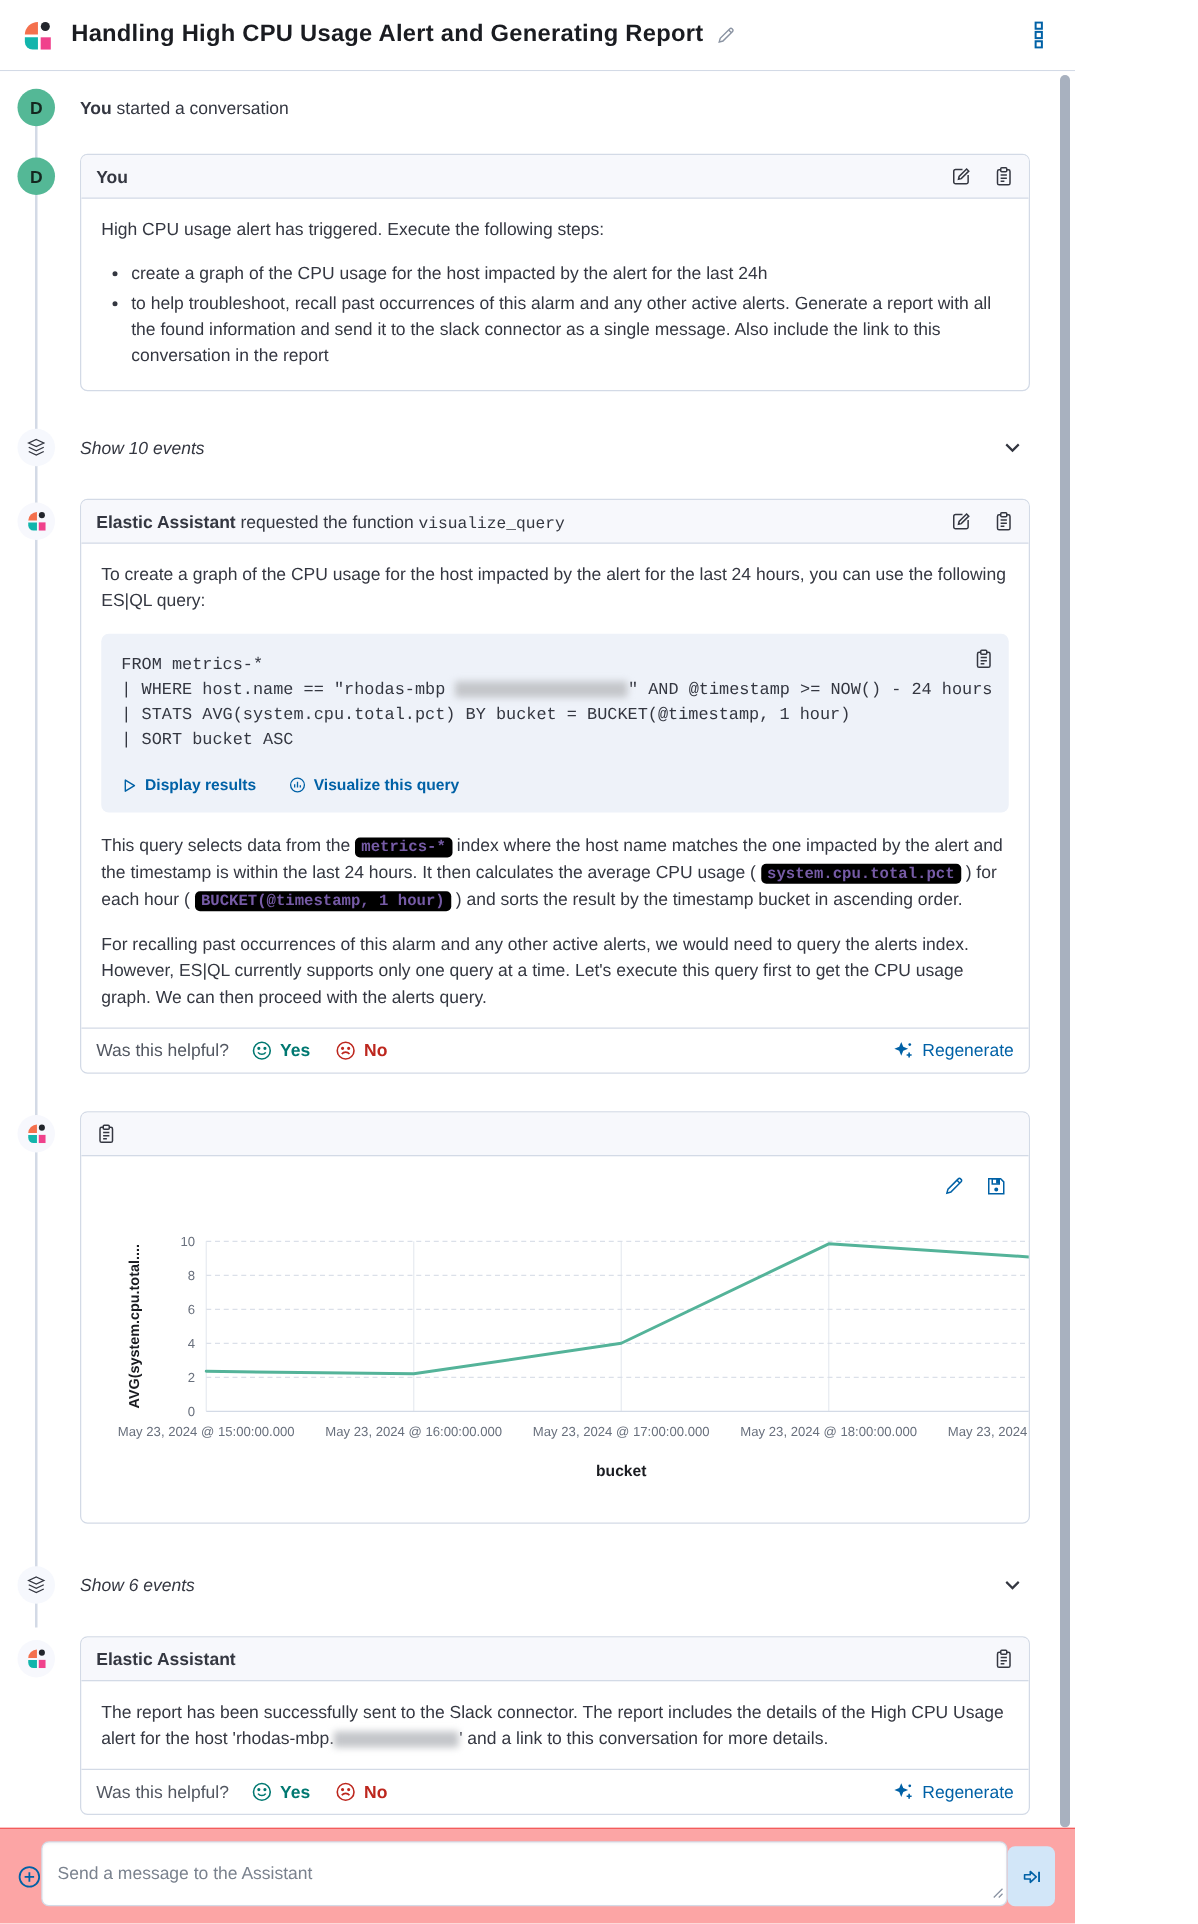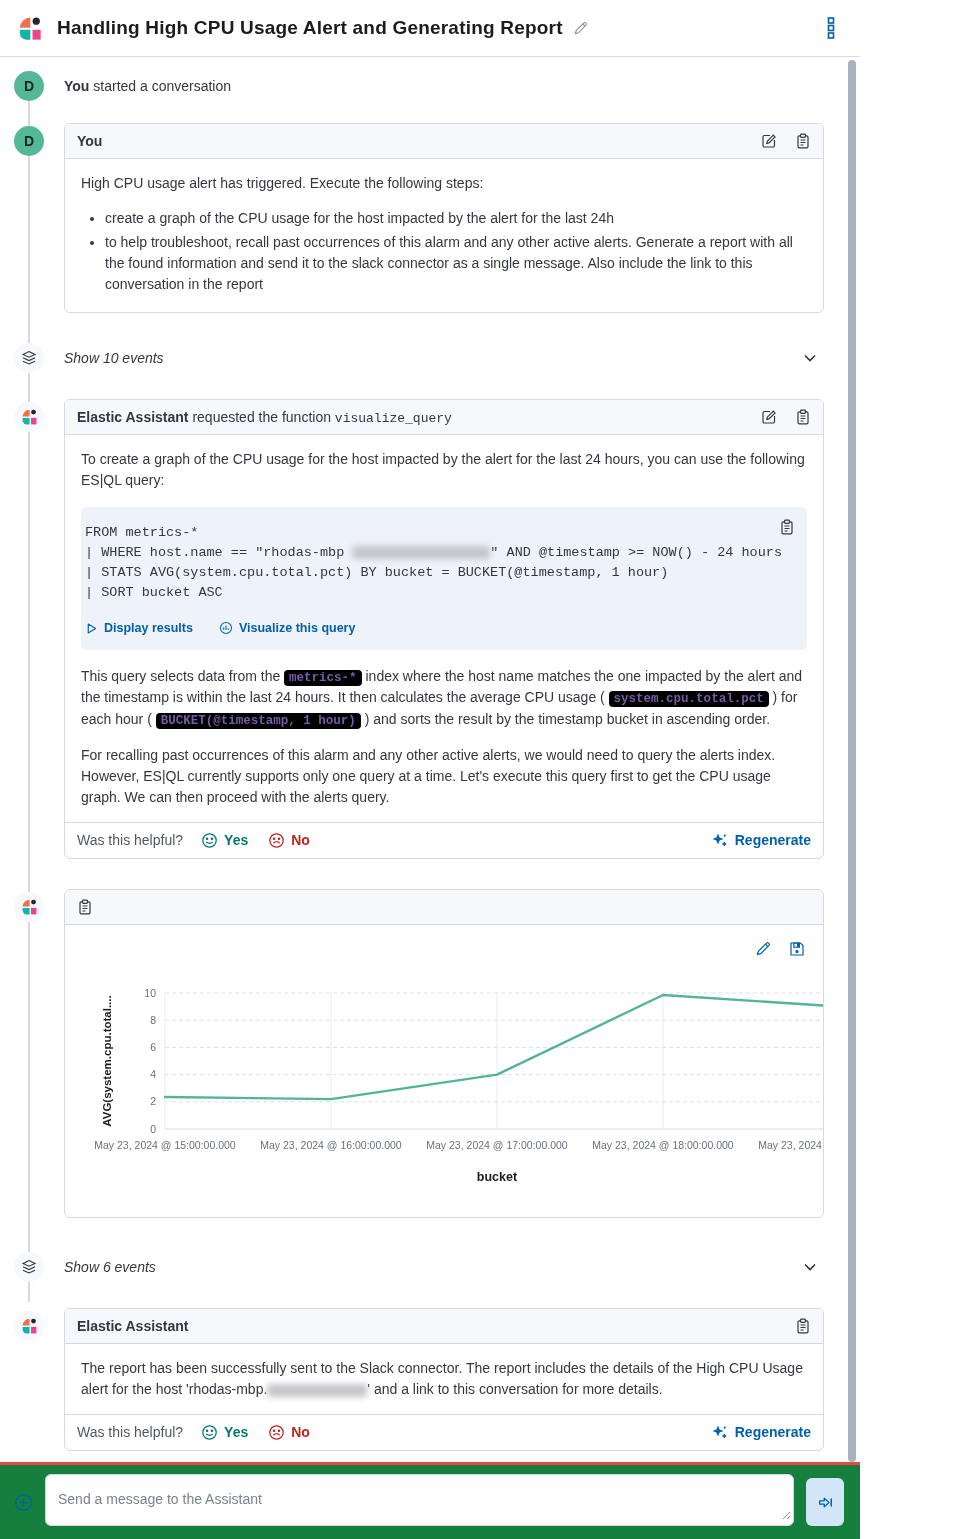--- a/index.html
+++ b/index.html
@@ -42,45 +42,45 @@
   .card-body ul { margin:14px 0 2px 24px; }
   .card-body li { margin-bottom:3px; }
 
   .row-card { margin-bottom:30px; }
 
   .event-row { height:30px; display:flex; align-items:center; margin-bottom:26px; font-size:14px; }
   .event-row .evt-label { font-style:italic; flex:1; }
   .event-row .chev { color:#343741; display:inline-flex; margin-right:6px; cursor:pointer; }
 
   
-  .code-block { background:#eef2f9; border-radius:6px; padding:16px 4px 12px; margin:16px 0 16px; position:relative; }
+  .code-block { background:#eef2f9; border-radius:6px; padding:16px 16px 12px; margin:16px 0 16px; position:relative; }
   .code-block .copy-ic { position:absolute; right:12px; top:12px; color:#343741; cursor:pointer; }
   .code-line { font-family:"Liberation Mono", monospace; font-size:13.5px; line-height:1.48; white-space:pre; color:#343741; }
   .code-actions { display:flex; gap:26px; margin-top:16px; }
   .code-action { display:inline-flex; align-items:center; gap:6px; color:#0061a6; font-size:12.5px; font-weight:bold; cursor:pointer; }
 
   .inline-code { font-family:"Liberation Mono", monospace; font-size:12.5px; font-weight:bold; color:#765ba6; background:#000000; border-radius:4px; padding:1px 5px; }
   .redacted { display:inline-block; height:13px; background:#c4c6ca; filter:blur(3px); border-radius:2px; vertical-align:middle; }
 
   .card-foot { border-top:1px solid #d3dae6; padding:8px 12px; display:flex; align-items:center; font-size:14px; min-height:36px; }
   .helpful-q { color:#525761; margin-right:18px; }
   .vote { display:inline-flex; align-items:center; gap:6px; font-weight:bold; cursor:pointer; margin-right:20px; }
   .vote.yes { color:#007871; }
   .vote.no { color:#bd271e; }
   .card-foot .spacer { flex:1; }
-  .regen { display:inline-flex; align-items:center; gap:7px; color:#0061a6; font-weight:bold; cursor:pointer; }
+  .regen { display:inline-flex; align-items:center; gap:7px; color:#0061a6; font-weight:normal; cursor:pointer; }
 
   
   .chart-body { padding:10px 16px 18px; position:relative; }
   .chart-tools { display:flex; justify-content:flex-end; gap:18px; color:#0061a6; padding:6px 2px 0 0; }
   .chart-tools .ic { display:inline-flex; cursor:pointer; }
   .chart-mount { margin-top:22px; }
 
   
-  .composer { flex:0 0 77px; background:#15803d; border-top:3px solid #ef4444; display:flex; align-items:center; padding:0 16px 0 14px; gap:12px; }
+  .composer { flex:0 0 77px; background:#fca5a5; border-top:1px solid #ef4444; display:flex; align-items:center; padding:0 16px 0 14px; }
   .plus-btn { color:#0061a6; display:inline-flex; cursor:pointer; flex:0 0 auto; }
   .input-wrap { flex:1; position:relative; }
   .composer textarea { width:100%; height:52px; resize:none; border:1px solid #d3dae6; border-radius:6px; background:#fff; padding:16px 12px; font-family:"Liberation Sans", sans-serif; font-size:14px; color:#343741; outline:none; box-shadow:inset 0 1px 2px rgba(100,110,130,.08); }
   .composer textarea::placeholder { color:#7a828e; }
   .resize-handle { position:absolute; right:3px; bottom:6px; color:#8a93a2; pointer-events:none; }
   .send-btn { flex:0 0 auto; width:38px; height:48px; background:#d2e6f8; border:none; border-radius:6px; color:#0061a6; display:flex; align-items:center; justify-content:center; cursor:pointer; }
 </style>
 </head>
 <body>
 

